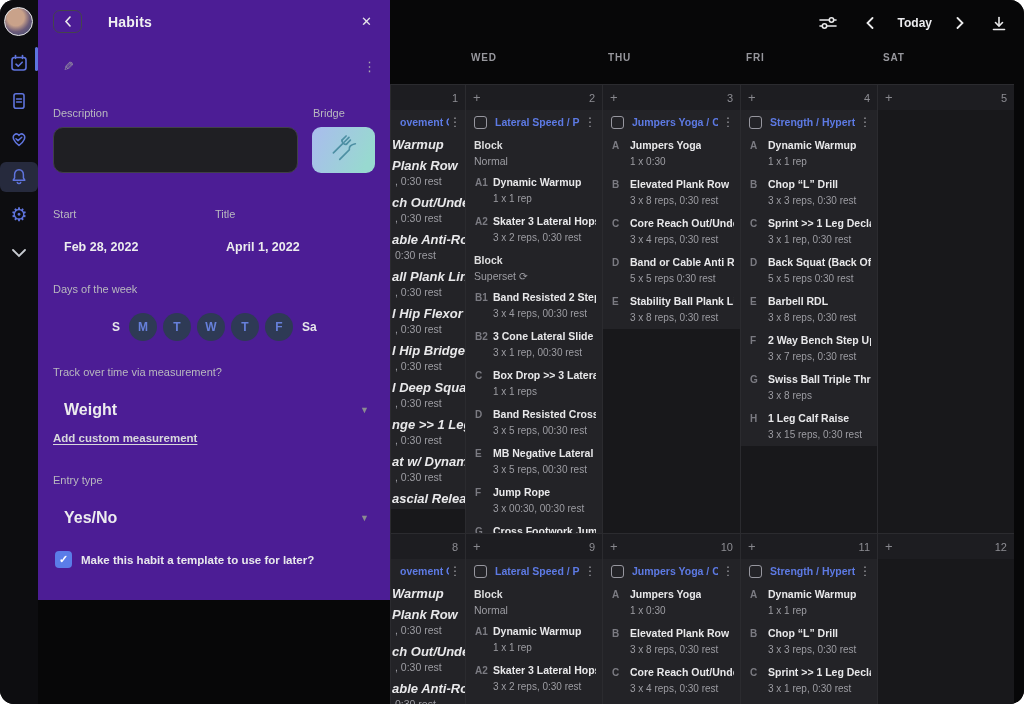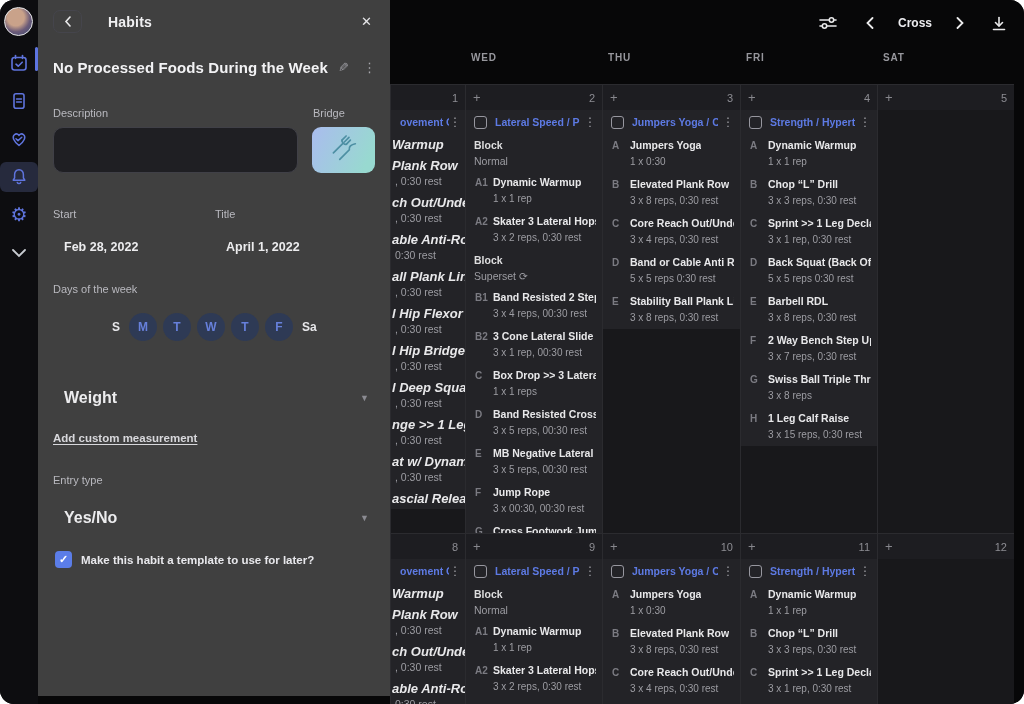--- a/index.html
+++ b/index.html
@@ -11,21 +11,21 @@
   #avatar { position:absolute; left:4px; top:7px; width:29px; height:29px; border-radius:50%;
     border:1.5px solid #e9e9e9;
     background: radial-gradient(circle at 40% 35%, #c9a28a 0 35%, #6a5a78 60%, #3a4a72 100%); }
   .sb-item { position:relative; width:38px; height:30px; display:flex; align-items:center; justify-content:center; margin-top:8px; }
   .sb-item.highlighted { background:#262a3d; border-radius:6px; height:30px; }
   .sb-item svg { display:block; }
   #active-bar { position:absolute; right:0; top:47px; width:3px; height:24px; background:#5d74e0; border-radius:2px; }
   .gear-glyph { color:#5f74dd; font-size:19px; line-height:1; }
 
   
-  #panel { position:absolute; left:38px; top:0; width:352px; height:696px; background:#404040; z-index:20; }
+  #panel { position:absolute; left:38px; top:0; width:352px; height:600px; background:#4c1d95; z-index:20; }
   #panel-header { display:flex; align-items:center; padding:10px 14px 0 15px; }
   #back-btn { width:29px; height:23px; border:1px solid #45454c; border-radius:7px; background:transparent;
     color:#e9e9ea; display:flex; align-items:center; justify-content:center; }
   #back-btn svg{ display:block; }
   #panel-title { margin-left:26px; font-size:14px; font-weight:700; color:#f0f0f2; letter-spacing:.2px; }
   #close-x { margin-left:auto; color:#e6e6e9; font-size:13px; padding:2px 4px; }
   #habit-row { display:flex; align-items:center; padding:26px 14px 0 15px; }
   #habit-name { font-size:15px; font-weight:700; color:#f2f2f4; letter-spacing:.1px; }
   #edit-pencil { margin-left:10px; color:#9c9ca2; font-size:13px; transform:scaleX(-1); }
   #habit-menu { margin-left:auto; color:#a8a8ae; font-size:13px; letter-spacing:0; }
@@ -113,21 +113,21 @@
             <circle cx="13.5" cy="5" r="2.2" fill="#070708"></circle>
           <line x1="2" y1="11" x2="18" y2="11"></line>
             <circle cx="6.5" cy="11" r="2.2" fill="#070708"></circle>
         </svg>
       </div>
       <div class="tb">
         <svg width="8" height="12" viewBox="0 0 8 12" fill="none" stroke="#e9e9ea" stroke-width="1.8" stroke-linecap="round">
             <polyline points="6.5,1 1.5,6 6.5,11"></polyline>
           </svg>
       </div>
-      <div id="today-btn">Cross</div>
+      <div id="today-btn">Today</div>
       <div class="tb">
         <svg width="8" height="12" viewBox="0 0 8 12" fill="none" stroke="#e9e9ea" stroke-width="1.8" stroke-linecap="round">
             <polyline points="1.5,1 6.5,6 1.5,11"></polyline>
           </svg>
       </div>
       <div class="tb" style="padding-right:2px;">
         <svg width="14" height="15" viewBox="0 0 14 15" fill="none" stroke="#e9e9ea" stroke-width="1.6" stroke-linecap="round">
           <line x1="7" y1="1.5" x2="7" y2="9.5"></line>
             <polyline points="3.5,6.5 7,10 10.5,6.5"></polyline>
             <line x1="1.5" y1="13.5" x2="12.5" y2="13.5"></line>
@@ -542,21 +542,20 @@
       <div id="back-btn">
         <svg width="8" height="11" viewBox="0 0 8 11" fill="none" stroke="#e9e9ea" stroke-width="1.6" stroke-linecap="round">
             <polyline points="6,1 2,5.5 6,10"></polyline>
           </svg>
       </div>
       <div id="panel-title">Habits</div>
       <div id="close-x">✕</div>
     </div>
 
     <div id="habit-row">
-      <div id="habit-name">No Processed Foods During the Week</div>
       <div id="edit-pencil">✎</div>
       <div id="habit-menu" class="dots">⋮</div>
     </div>
 
     <div id="desc-row">
       <div id="desc-label" class="form-label">Description</div>
       <div id="image-label" class="form-label">Bridge</div>
       <div id="desc-box"></div>
       <div id="image-tile">
         <span>
@@ -588,20 +587,21 @@
           <div class="day-circle sel">M</div>
           <div class="day-circle sel">T</div>
           <div class="day-circle sel">W</div>
           <div class="day-circle sel">T</div>
           <div class="day-circle sel">F</div>
           <div class="day-circle plain">Sa</div>
         </div>
     </div>
 
     <div id="track-block">
+      <div class="form-label">Track over time via measurement?</div>
       <div class="select-row">
         <span class="select-value">Weight</span>
         <span class="select-chevron">▼</span>
       </div>
     </div>
 
     <div id="add-custom">Add custom measurement</div>
 
     <div id="entry-block">
       <div class="form-label">Entry type</div>

